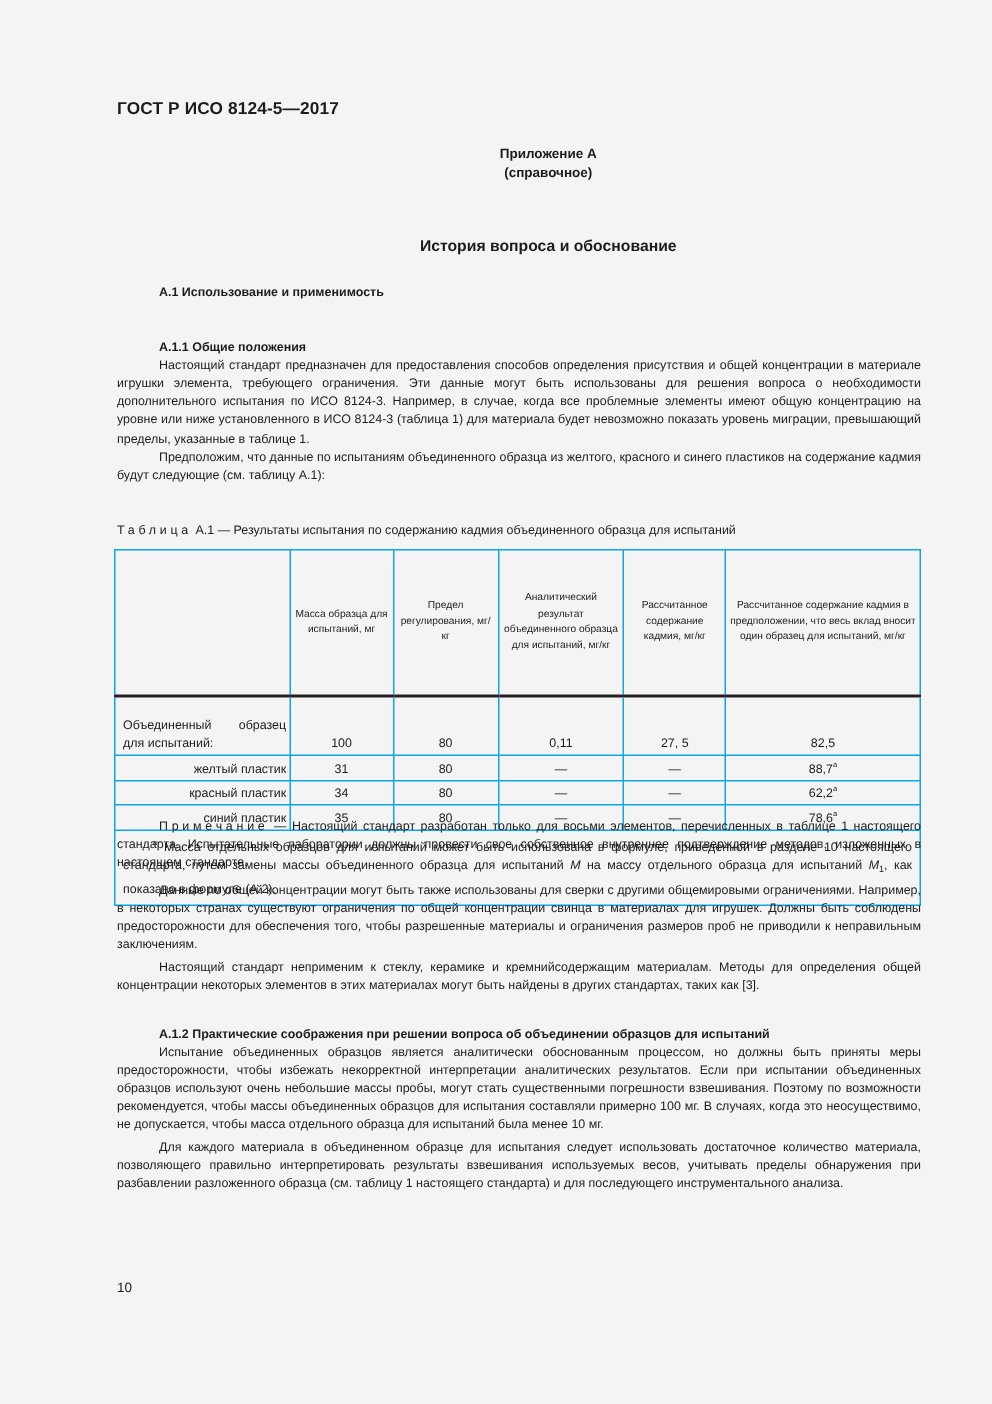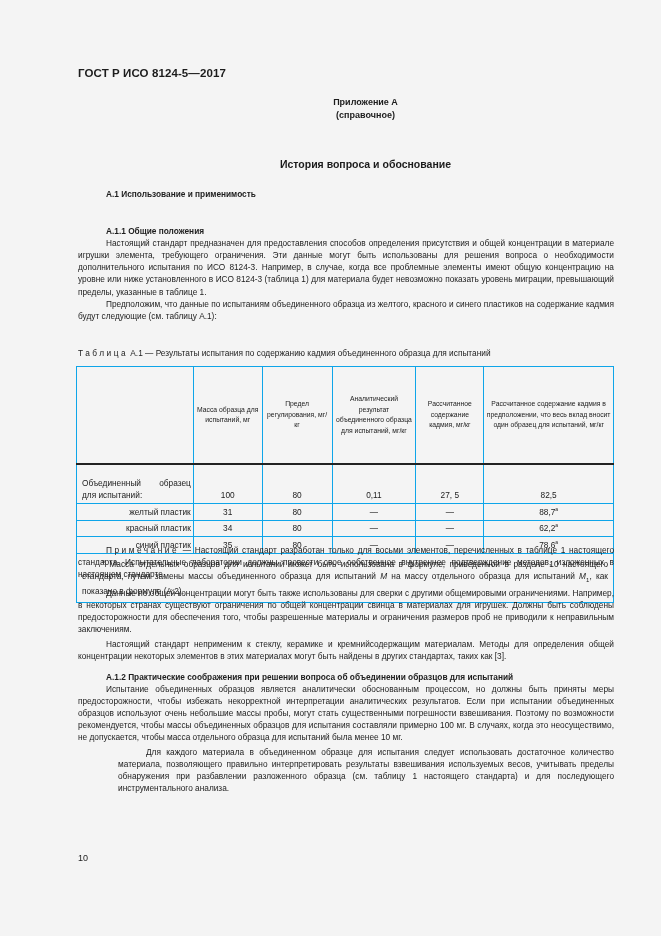--- a/index.html
+++ b/index.html
@@ -110,19 +110,19 @@
   </tbody>
     </table>
 
   <div class="txt" style="top:544px;">
     <p class="ind"><span class="sp">Примечание</span><span> — Настоящий стандарт разработан только для восьми элементов, перечисленных в таблице 1 настоящего стандарта. Испытательные лаборатории должны провести свое собственное внутреннее подтверждение методов, изложенных в настоящем стандарте.</span></p>
   </div>
 
   <div class="txt" style="top:587px;">
     <p class="ind">Данные по общей концентрации могут быть также использованы для сверки с другими общемировыми ограничениями. Например, в некоторых странах существуют ограничения по общей концентрации свинца в материалах для игрушек. Должны быть соблюдены предосторожности для обеспечения того, чтобы разрешенные материалы и ограничения размеров проб не приводили к неправильным заключениям.</p>
     <p class="ind" style="margin-top:3px;">Настоящий стандарт неприменим к стеклу, керамике и кремнийсодержащим материалам. Методы для определения общей концентрации некоторых элементов в этих материалах могут быть найдены в других стандартах, таких как [3].</p>
-    <p class="ind h2" style="margin-top:8px;">А.1.2  Практические соображения при решении вопроса об объединении образцов для испытаний</p>
+    <p class="ind h2" style="margin-top:20px;">А.1.2  Практические соображения при решении вопроса об объединении образцов для испытаний</p>
     <p class="ind">Испытание объединенных образцов является аналитически обоснованным процессом, но должны быть приняты меры предосторожности, чтобы избежать некорректной интерпретации аналитических результатов. Если при испытании объединенных образцов используют очень небольшие массы пробы, могут стать существенными погрешности взвешивания. Поэтому по возможности рекомендуется, чтобы массы объединенных образцов для испытания составляли примерно 100 мг. В случаях, когда это неосуществимо, не допускается, чтобы масса отдельного образца для испытаний была менее 10 мг.</p>
-    <p class="ind" style="margin-top:3px;margin-left:40px;">Для каждого материала в объединенном образце для испытания следует использовать достаточное количество материала, позволяющего правильно интерпретировать результаты взвешивания используемых весов, учитывать пределы обнаружения при разбавлении разложенного образца (см. таблицу 1 настоящего стандарта) и для последующего инструментального анализа.</p>
+    <p class="ind" style="margin-top:3px;">Для каждого материала в объединенном образце для испытания следует использовать достаточное количество материала, позволяющего правильно интерпретировать результаты взвешивания используемых весов, учитывать пределы обнаружения при разбавлении разложенного образца (см. таблицу 1 настоящего стандарта) и для последующего инструментального анализа.</p>
   </div>
 
   <div class="pageno">10</div>
 </div>
 
 </body></html>

